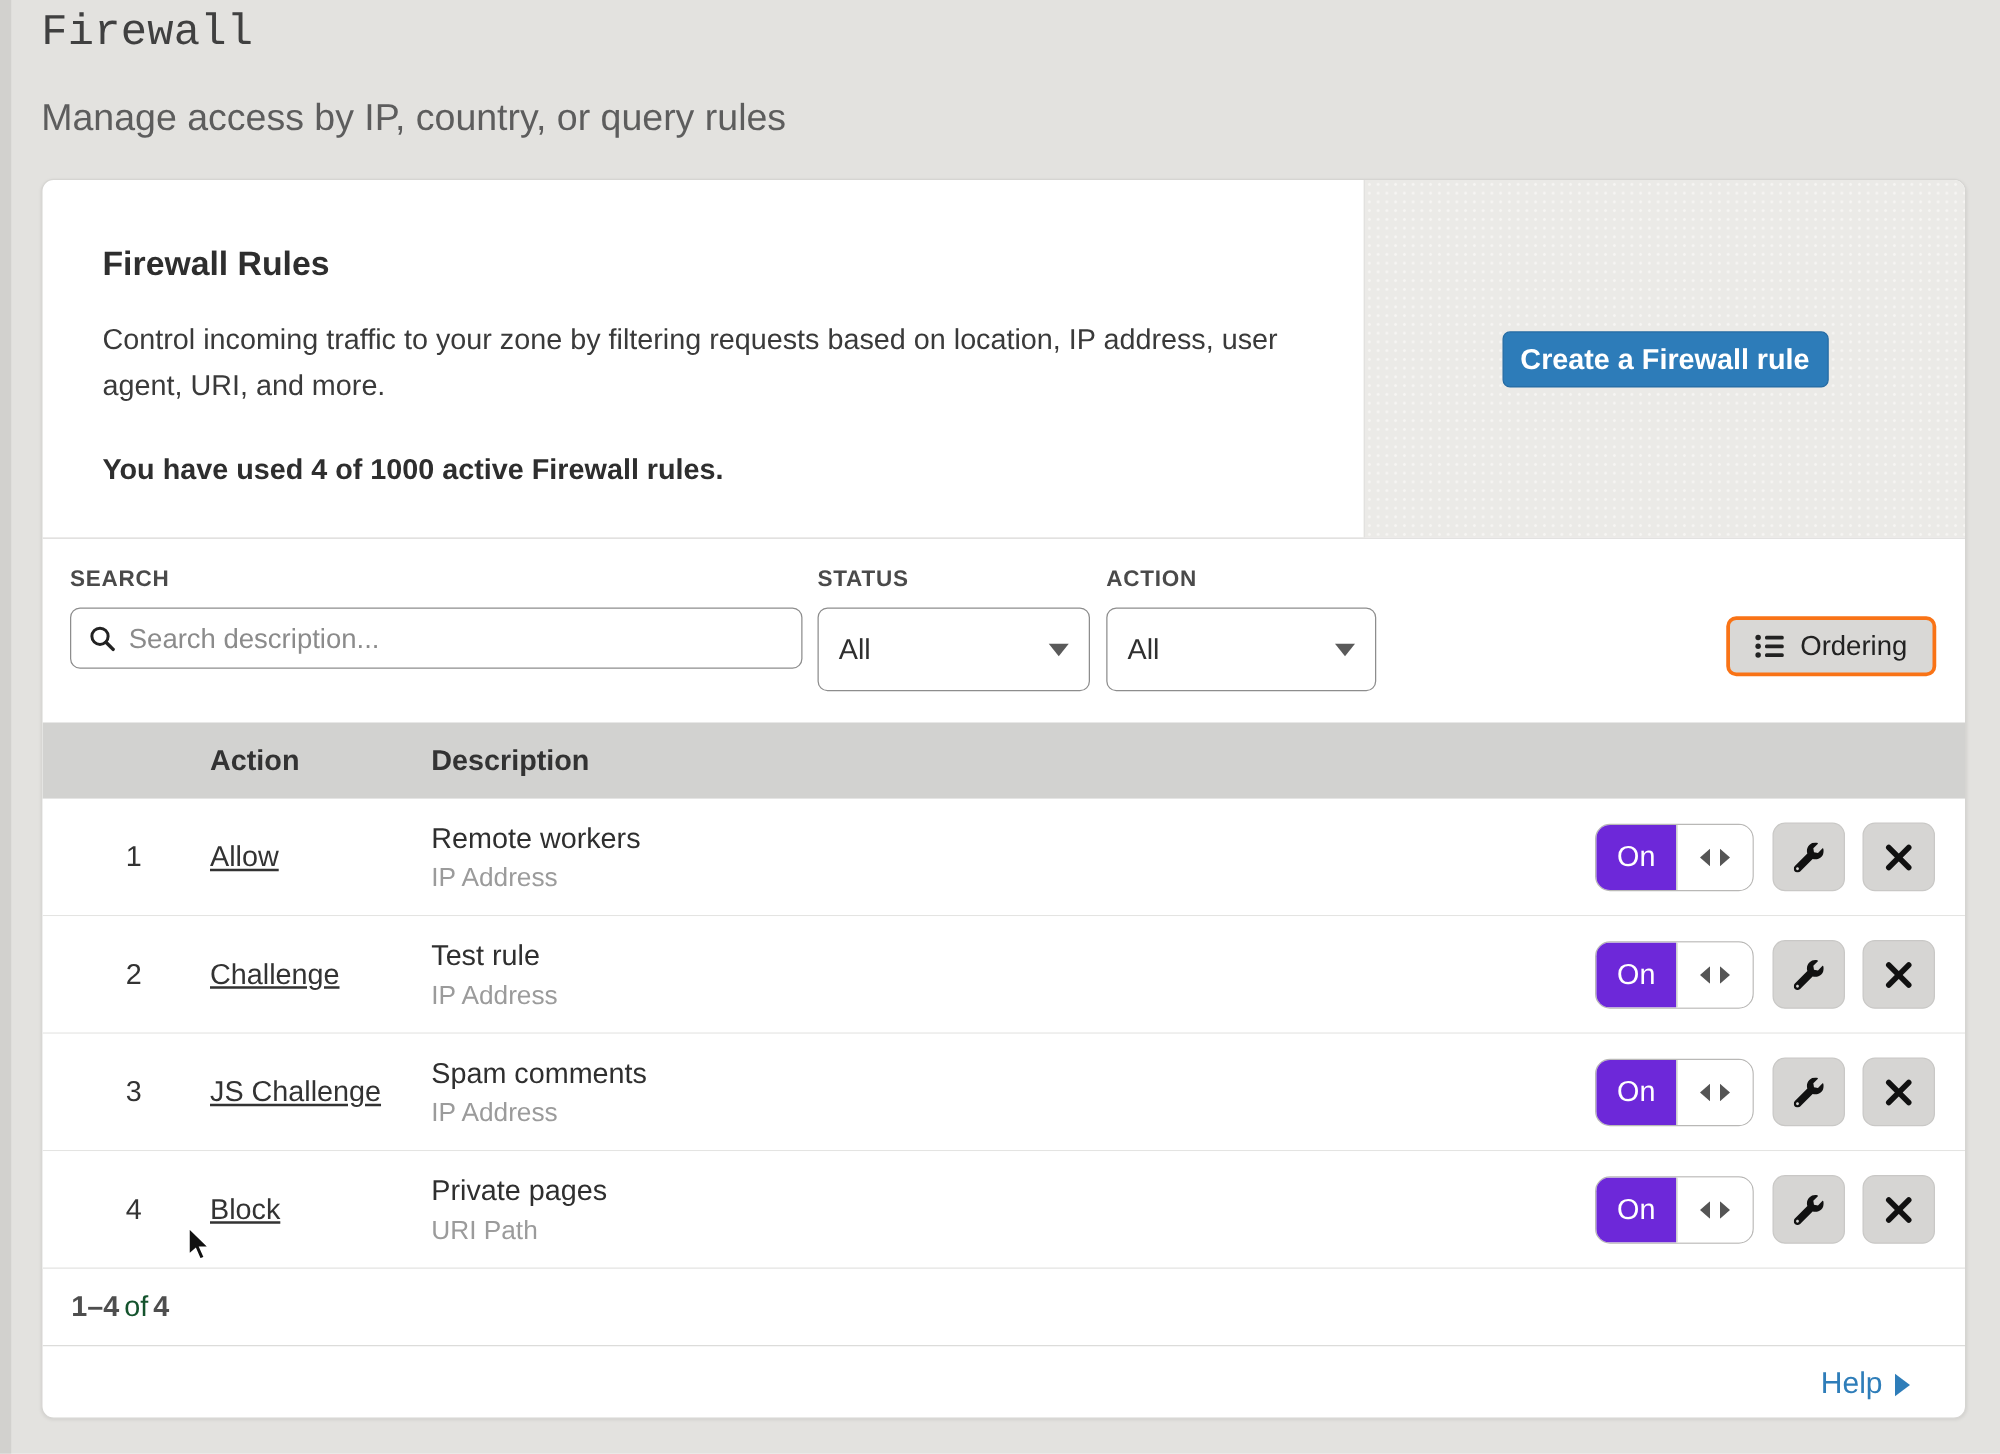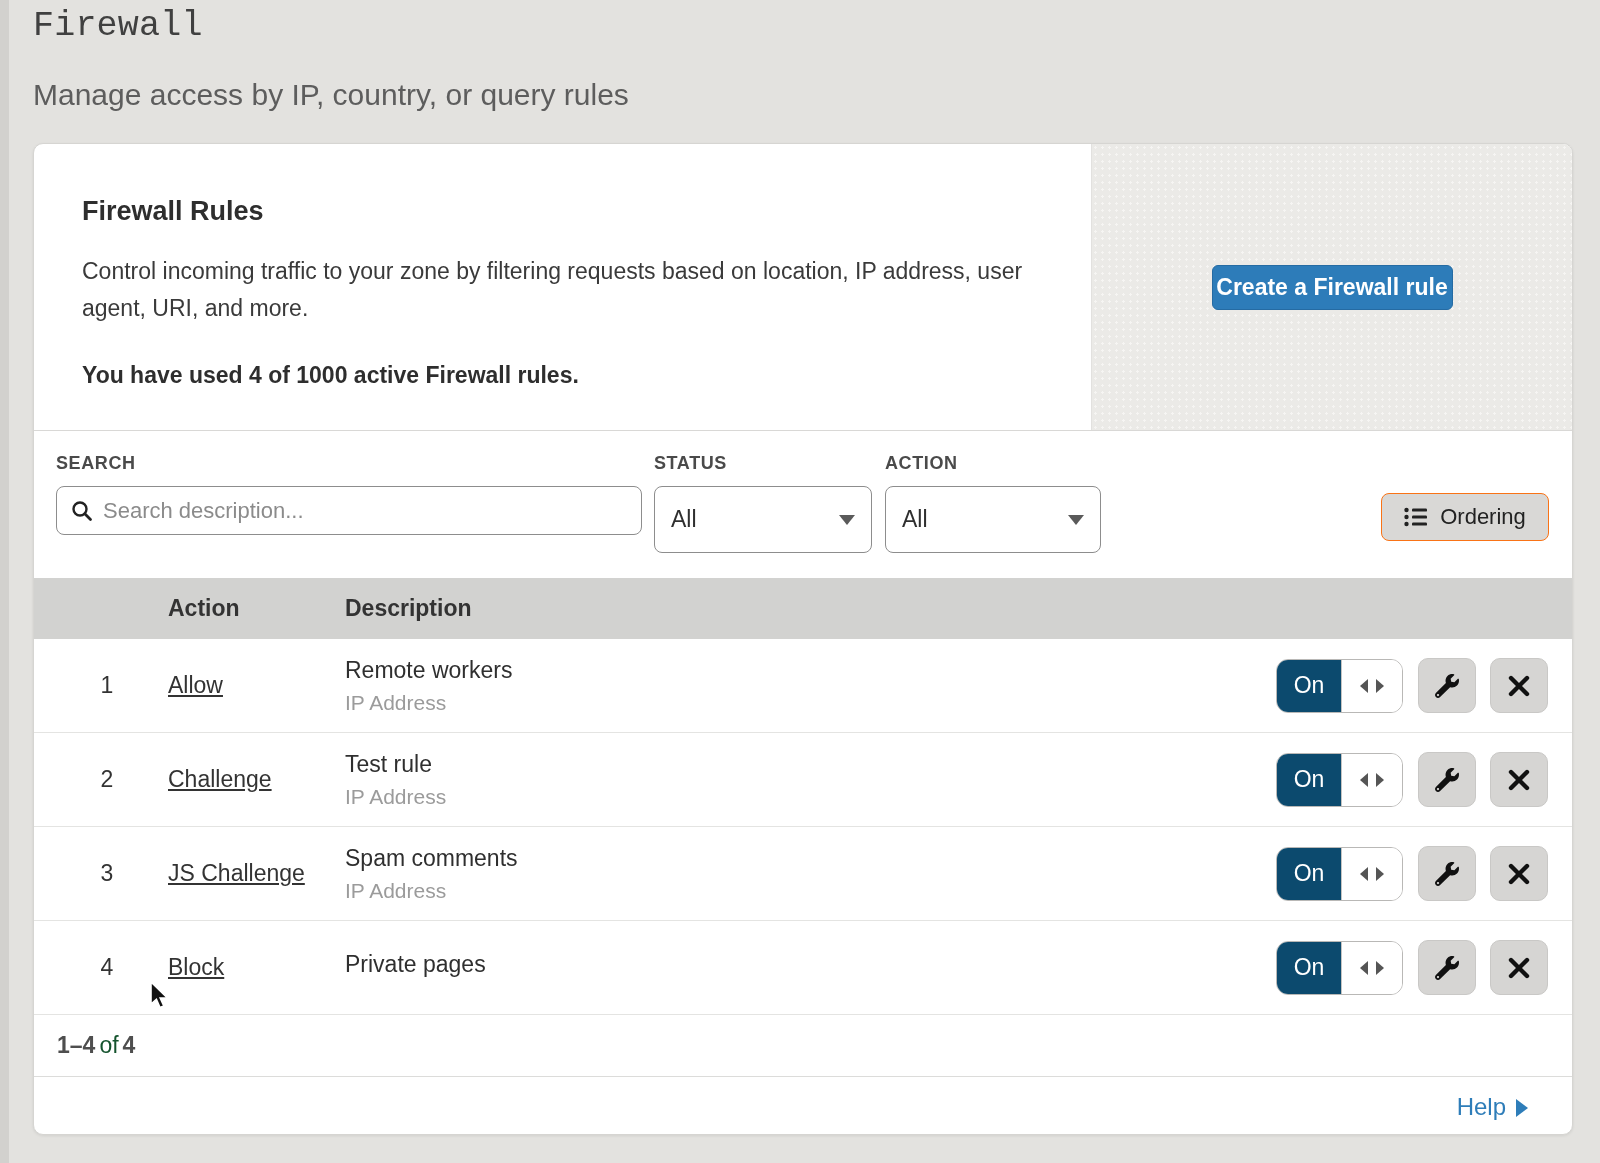--- a/index.html
+++ b/index.html
@@ -31,21 +31,21 @@
   .card-top-right{
     flex:1;border-left:1px solid #e2e1df;
     background-color:#ebeae7;
     background-image:radial-gradient(#f6f5f3 1px, transparent 1.2px);
     background-size:7px 7px;
     display:flex;align-items:center;justify-content:center;
   }
   .btn-primary{
     background:#2d7cb9;color:#fff;border:1px solid #256ba3;border-radius:6px;
     font-family:inherit;font-size:23px;font-weight:700;
-    width:241px;height:45px;cursor:pointer;
+    width:261px;height:45px;cursor:pointer;
   }
 
   
   .filters{position:relative;height:147px;}
   .filter-label{display:block;font-size:18px;font-weight:700;letter-spacing:.6px;color:#4a4a4a;margin-bottom:12px;}
   .f-search{position:absolute;left:22px;top:22px;}
   .search-box{
     width:586px;height:49px;border:1.5px solid #8d8d8d;border-radius:8px;background:#fff;
     display:flex;align-items:center;padding:0 14px;
   }
@@ -58,42 +58,42 @@
   .select{
     height:67px;border:1.5px solid #8d8d8d;border-radius:8px;background:#fff;
     display:flex;align-items:center;justify-content:space-between;
     padding:0 16px;font-size:23px;color:#2f2f2f;cursor:pointer;
   }
   .sel-status{width:218px;}
   .sel-action{width:216px;}
   .caret{width:0;height:0;border-left:8px solid transparent;border-right:8px solid transparent;border-top:10px solid #5a5a5a;}
   .ordering-btn{
     position:absolute;right:23px;top:62px;height:48px;width:168px;
-    background:#d9d8d6;border:1px solid #f97316;border-radius:8px;
+    background:#d9d8d6;border:3px solid #f97316;border-radius:8px;
     font-family:inherit;font-size:22px;color:#222;cursor:pointer;
     display:flex;align-items:center;justify-content:center;gap:12px;
   }
 
   
   .table-header{
     height:61px;background:#d2d2d0;display:flex;align-items:center;
     font-size:23px;font-weight:700;color:#333;
   }
   .th-num{width:134px;}
   .th-action{width:177px;}
   .row{display:flex;align-items:center;height:94px;border-bottom:1px solid #e4e4e2;background:#fff;}
   .cell-num{width:134px;text-align:center;font-size:23px;color:#333;padding-left:12px;}
   .cell-action{width:177px;font-size:23px;color:#333;text-decoration:underline;}
   .cell-desc{flex:1;}
   .desc-title{font-size:23px;color:#2f2f2f;margin-bottom:7px;}
   .desc-sub{font-size:21px;color:#9b9b9b;}
   .cell-controls{display:flex;align-items:center;padding-right:24px;}
   .toggle{display:flex;height:54px;border-radius:12px;overflow:hidden;border:1px solid #b9b8b6;cursor:pointer;}
   .toggle-on{
-    width:64px;background:#0c4a6e;color:#fff;font-size:23px;
+    width:64px;background:#6d28d9;color:#fff;font-size:23px;
     display:flex;align-items:center;justify-content:center;
   }
   .toggle-handle{
     width:61px;background:#fff;border-left:1px solid #c4c3c1;
     display:flex;align-items:center;justify-content:center;gap:3px;
   }
   .icon-btn{
     width:58px;height:55px;border:1px solid #c9c8c6;border-radius:10px;background:#d6d5d3;
     display:flex;align-items:center;justify-content:center;cursor:pointer;
   }
@@ -277,20 +277,21 @@
               <line x1="20" y1="4" x2="4" y2="20" stroke="#111" stroke-width="4.4" stroke-linecap="round"></line>
             </svg>
           </button>
         </div>
       </div>
       <div class="row">
         <div class="cell-num">4</div>
         <div class="cell-action">Block</div>
         <div class="cell-desc">
           <div class="desc-title">Private pages</div>
+          <div class="desc-sub">URI Path</div>
         </div>
         <div class="cell-controls">
           <div class="toggle">
             <div class="toggle-on">On</div>
             <div class="toggle-handle">
               <svg width="24" height="14" viewBox="0 0 24 14">
                 <path d="M8 0 L0 7 L8 14 Z" fill="#555"></path>
                 <path d="M16 0 L24 7 L16 14 Z" fill="#555"></path>
               </svg>
             </div>

